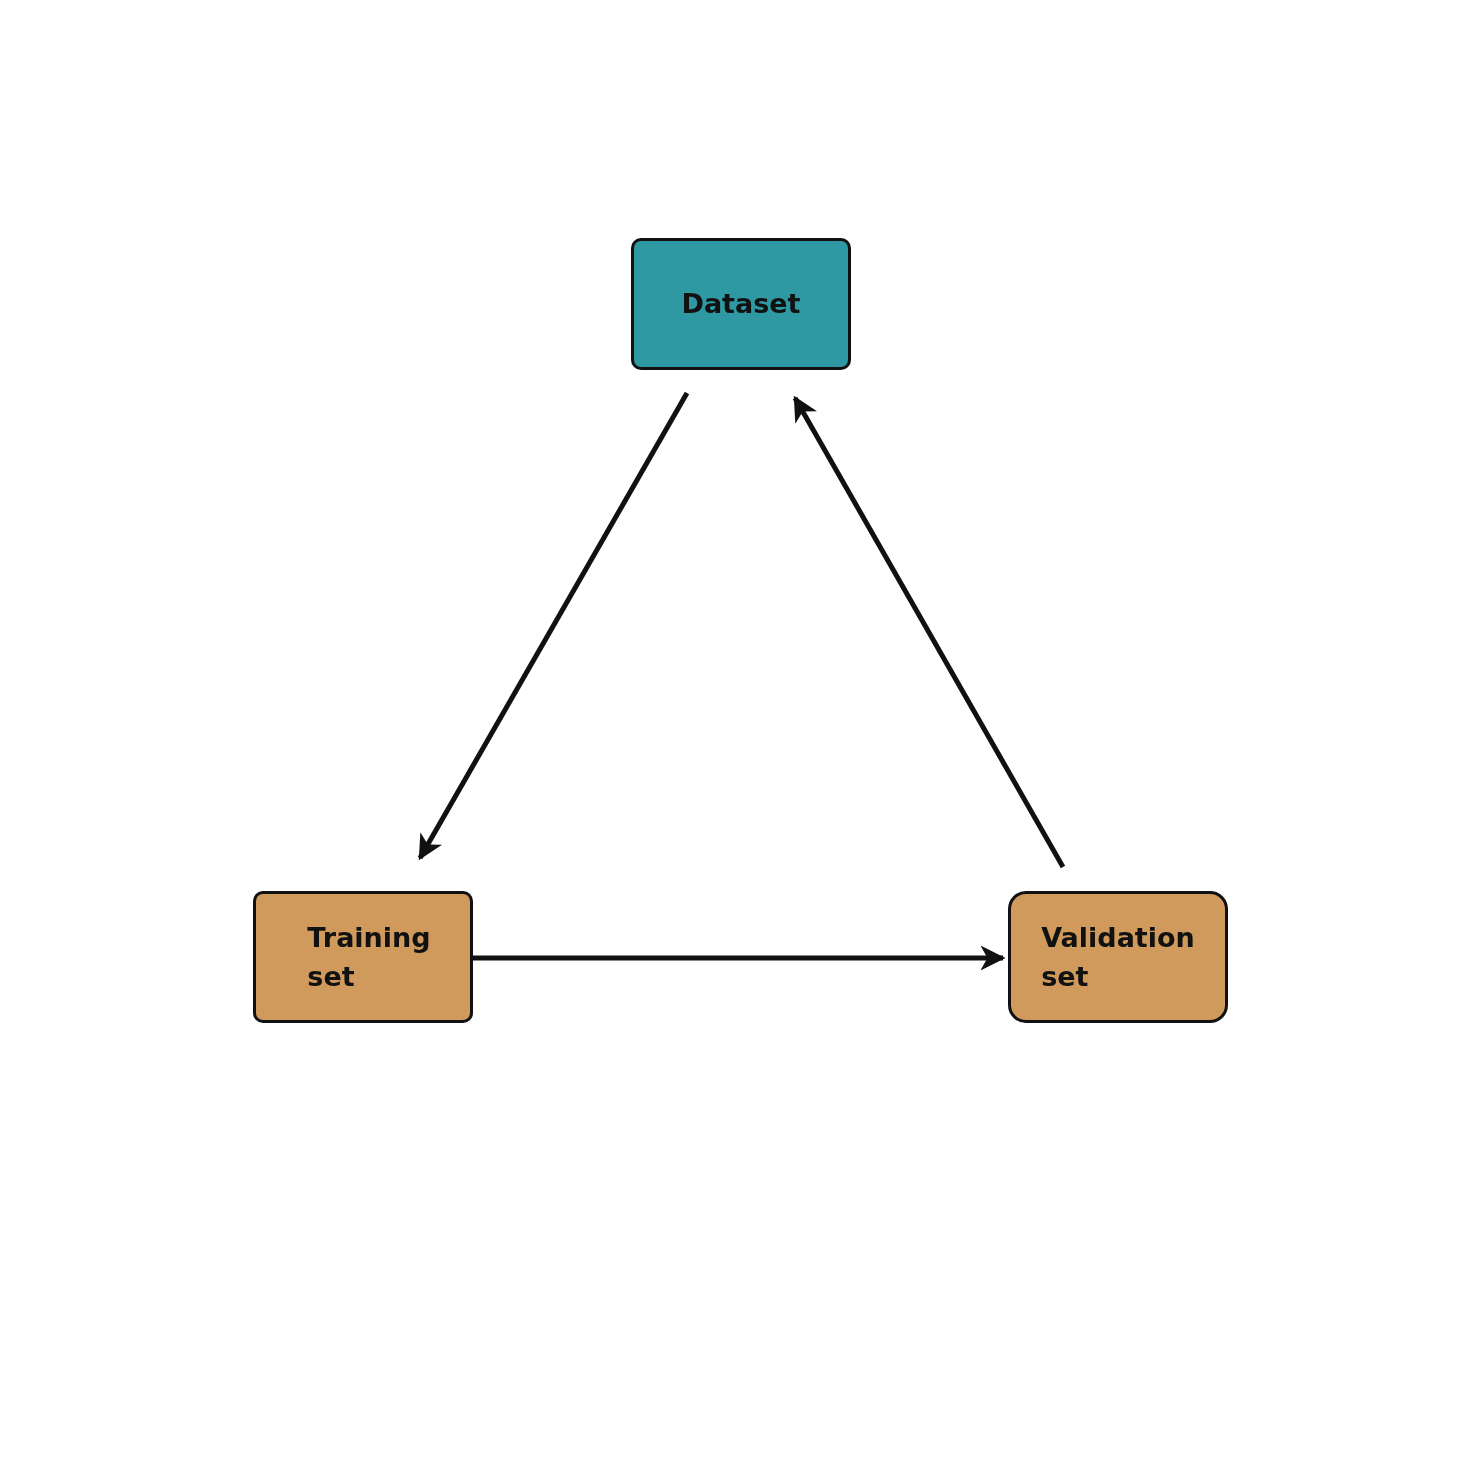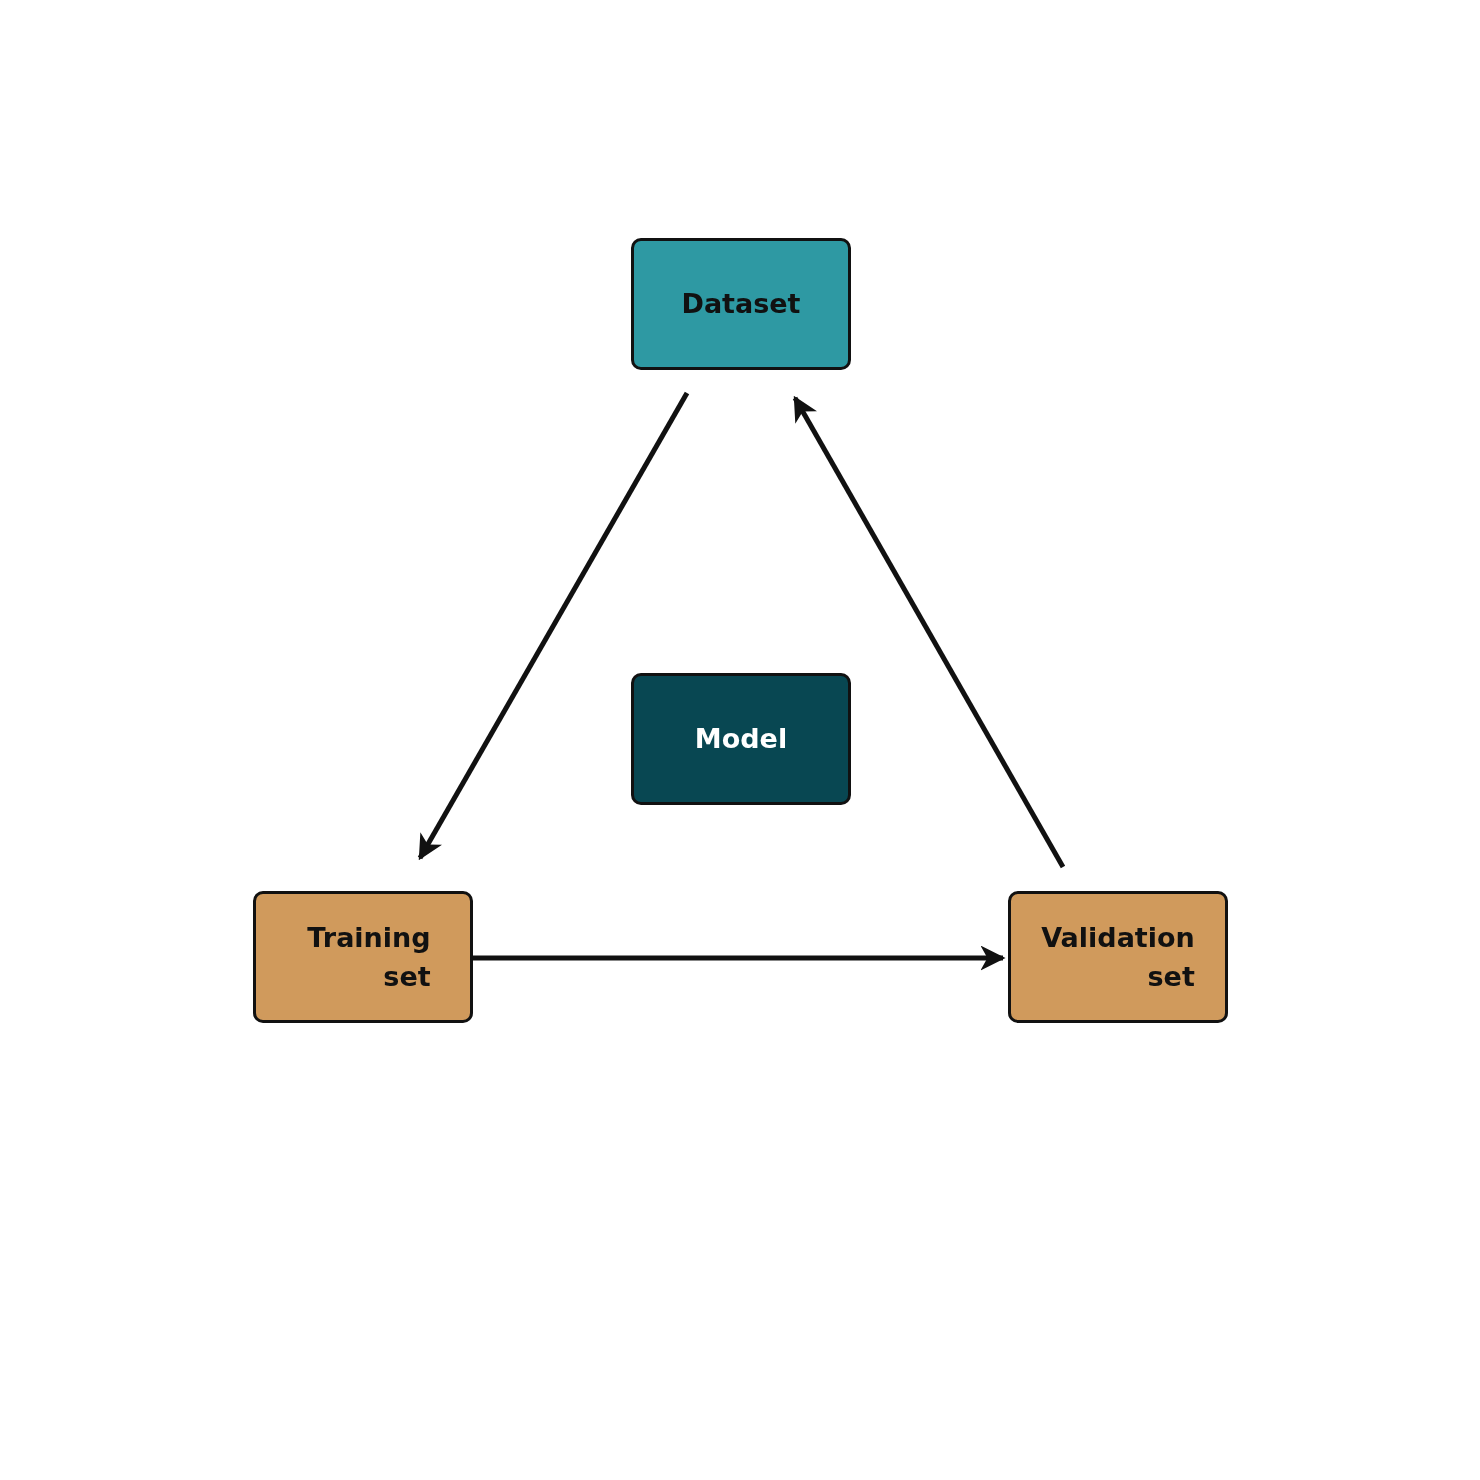--- a/index.html
+++ b/index.html
@@ -25,21 +25,21 @@
   .node {
     position: absolute;
     box-sizing: border-box;
     width: 220px;
     height: 132px;
     border: 3px solid #111111;
     border-radius: 10px;
     display: flex;
     align-items: center;
     justify-content: center;
-    text-align: right;
+    text-align: left;
   }
   .node-label {
     font-weight: bold;
     font-size: 27px;
     line-height: 1.45;
     white-space: pre-line;
     color: #111111;
   }
   .node-dataset    { left: 631px;  top: 238px; }
   .node-model      { left: 631px;  top: 673px; }
@@ -63,27 +63,24 @@
 
     <line x1="1063" y1="867" x2="795" y2="398" stroke-width="5" stroke-linecap="butt" marker-end="url(#arrowhead)" stroke="#111111"></line>
 
     <line x1="472" y1="958" x2="1003" y2="958" stroke-width="5" stroke-linecap="butt" marker-end="url(#arrowhead)" stroke="#111111"></line>
   </svg>
 
   <div class="node node-dataset" style="background: rgb(46, 153, 163);">
     <span class="node-label">Dataset</span>
   </div>
 
-  <div class="node node-model" style="background: rgb(8, 71, 82);">
-    <span class="node-label">Model</span>
-  </div>
 
   <div class="node node-training" style="background: rgb(208, 154, 92); padding-left: 12px;">
     <span class="node-label">Training
 set</span>
   </div>
 
-  <div class="node node-validation" style="background: rgb(208, 154, 92);">
+  <div class="node node-validation" style="background: rgb(208, 154, 92); border-radius: 18px;">
     <span class="node-label">Validation
 set</span>
   </div>
 
 </div>
 
 </body></html>

